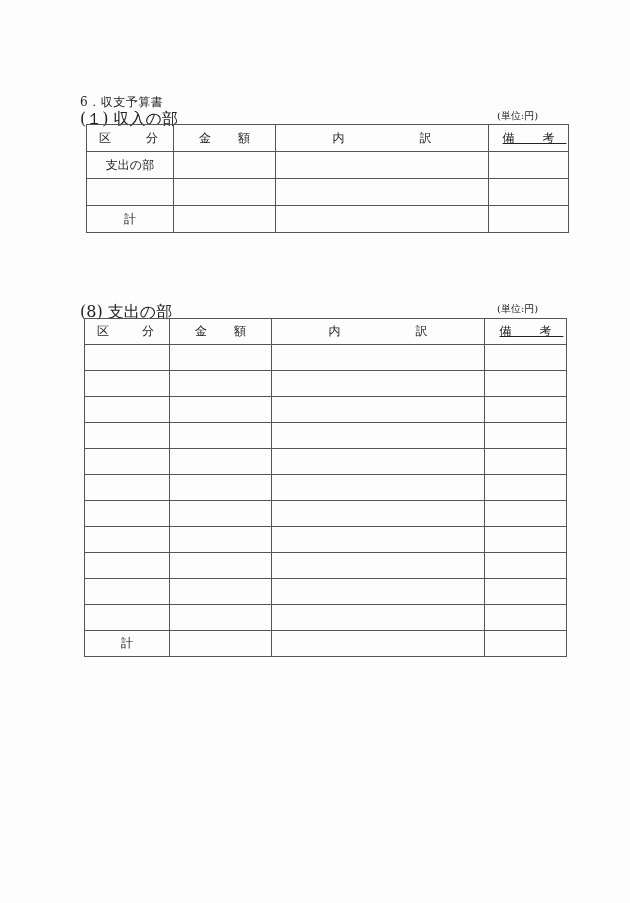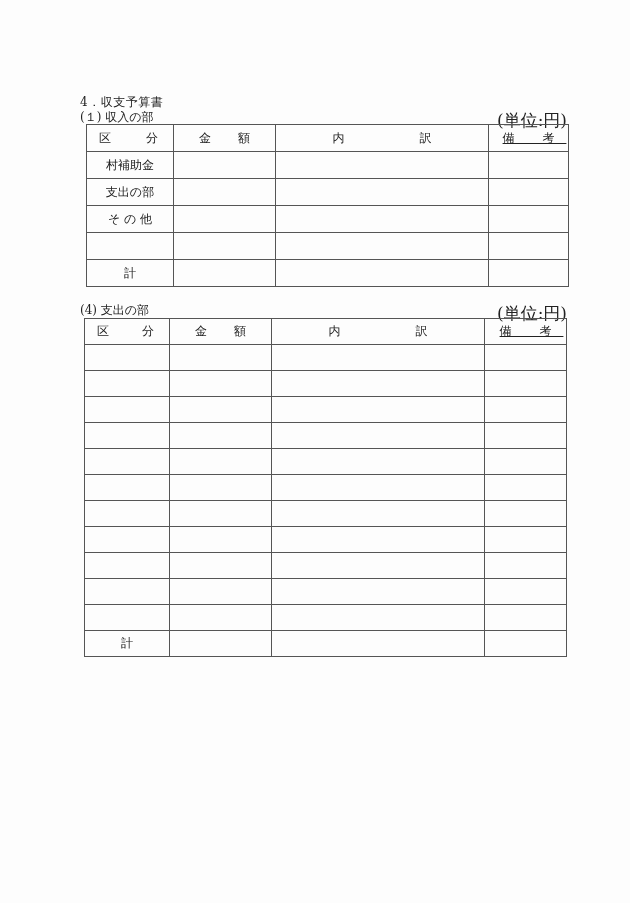--- a/index.html
+++ b/index.html
@@ -3,38 +3,38 @@
 <meta charset="utf-8">
 <style>
   html, body { margin: 0; padding: 0; }
   body {
     width: 630px; height: 903px; background: #fdfdfd; position: relative;
     font-family: "DejaVu Serif", "Liberation Serif", serif; color: #222;
     overflow: hidden;
   }
   .abs { position: absolute; }
   .title { left: 80px; top: 94px; font-size: 12px; letter-spacing: 0.5px; }
-  .sub { font-size: 12px; }
-  .unit { font-size: 17px; }
+  .sub { font-size: 16px; }
+  .unit { font-size: 10px; }
   table.budget {
     position: absolute; border-collapse: collapse; table-layout: fixed;
   }
   table.budget td {
     border: 1px solid #555; padding: 0; font-size: 12px; text-align: center;
     vertical-align: middle; overflow: hidden; white-space: nowrap;
   }
   .hdr-split { display: flex; justify-content: space-between; padding: 0 15px 0 12px; }
   .spaced { letter-spacing: 10px; padding-left: 10px; font-family: Liberation Mono, monospace; }
   .wide { letter-spacing: 34px; padding-left: 34px; font-family: Liberation Mono, monospace; }
   .spaced2 { letter-spacing: 12px; padding-left: 12px; text-decoration: underline; }
 </style>
 </head>
 <body>
 
-<div class="abs title">4．収支予算書</div>
+<div class="abs title">6．収支予算書</div>
 
 <div class="abs sub" style="left:80px;top:109px;">(１) 収入の部</div>
 <div class="abs unit" style="left:497px;top:109px;">(単位:円)</div>
 
 <table class="budget" style="left:86px;top:124px;width:482px;">
   <colgroup>
       <col style="width:87px">
       <col style="width:102px">
       <col style="width:213px">
       <col style="width:80px">
@@ -45,53 +45,41 @@
           <div class="hdr-split">
             <span>区</span>
             <span>分</span>
           </div>
         </td>
     <td><span class="spaced">金 額</span></td>
     <td><span class="wide">内 訳</span></td>
     <td><span class="spaced2">備 考</span></td>
   </tr>
   <tr style="height:27px">
-    <td>村補助金</td>
-    <td></td>
-    <td></td>
-    <td></td>
-  </tr>
-  <tr style="height:27px">
     <td>支出の部</td>
-    <td></td>
-    <td></td>
-    <td></td>
-  </tr>
-  <tr style="height:27px">
-    <td>そ の 他</td>
     <td></td>
     <td></td>
     <td></td>
   </tr>
   <tr style="height:27px">
     <td></td>
     <td></td>
     <td></td>
     <td></td>
   </tr>
   <tr style="height:27px">
     <td>計</td>
     <td></td>
     <td></td>
     <td></td>
   </tr>
 </tbody>
   </table>
 
-<div class="abs sub" style="left:80px;top:302px;">(4) 支出の部</div>
+<div class="abs sub" style="left:80px;top:302px;">(8) 支出の部</div>
 <div class="abs unit" style="left:497px;top:302px;">(単位:円)</div>
 
 <table class="budget" style="left:84px;top:318px;width:482px;">
   <colgroup>
       <col style="width:85px">
       <col style="width:102px">
       <col style="width:213px">
       <col style="width:82px">
     </colgroup>
   <tbody id="expense-body">

